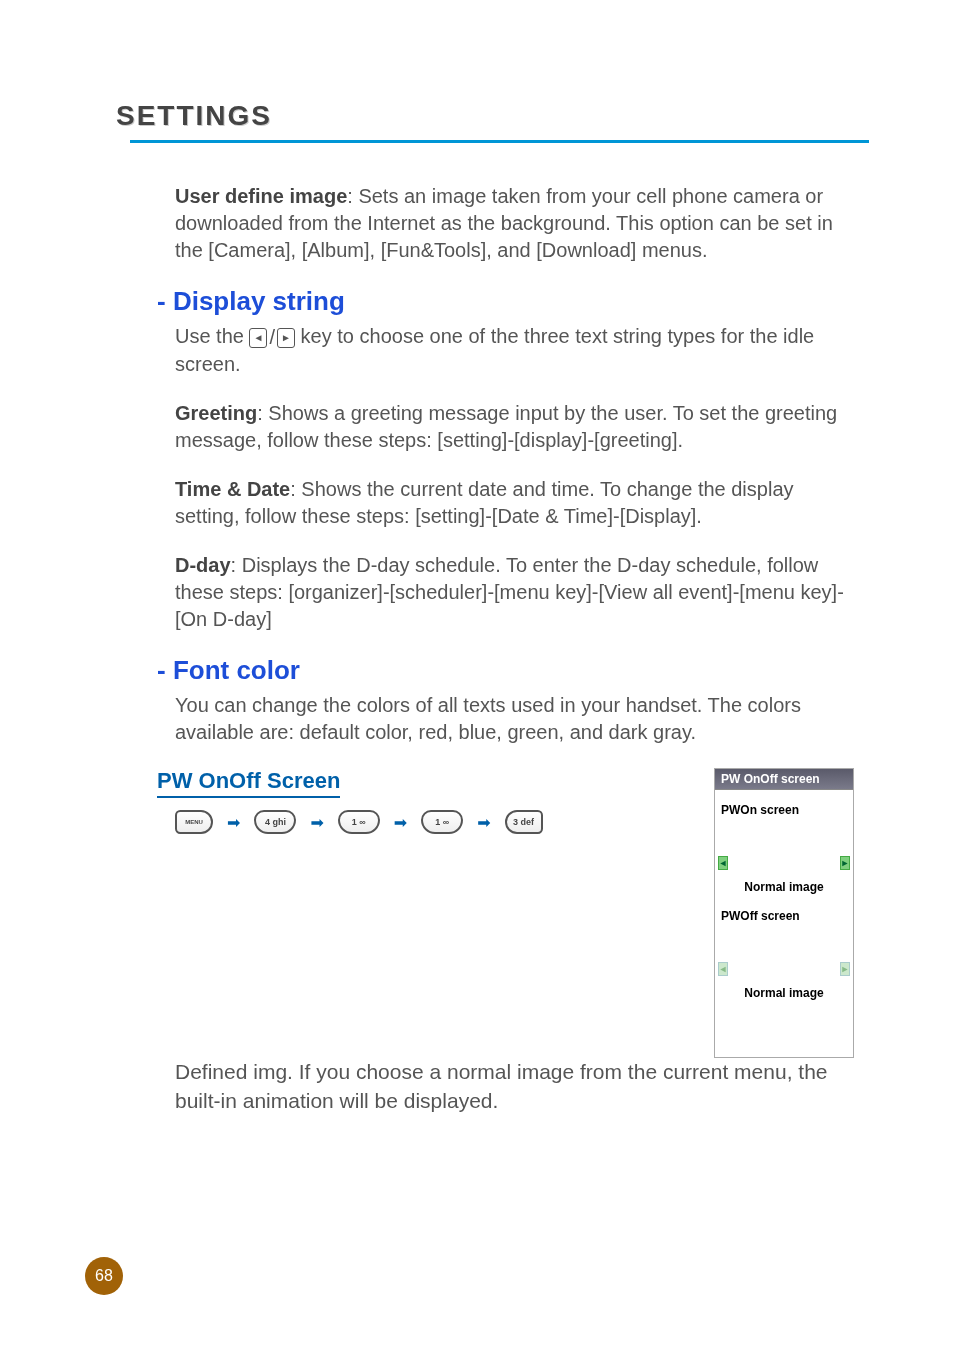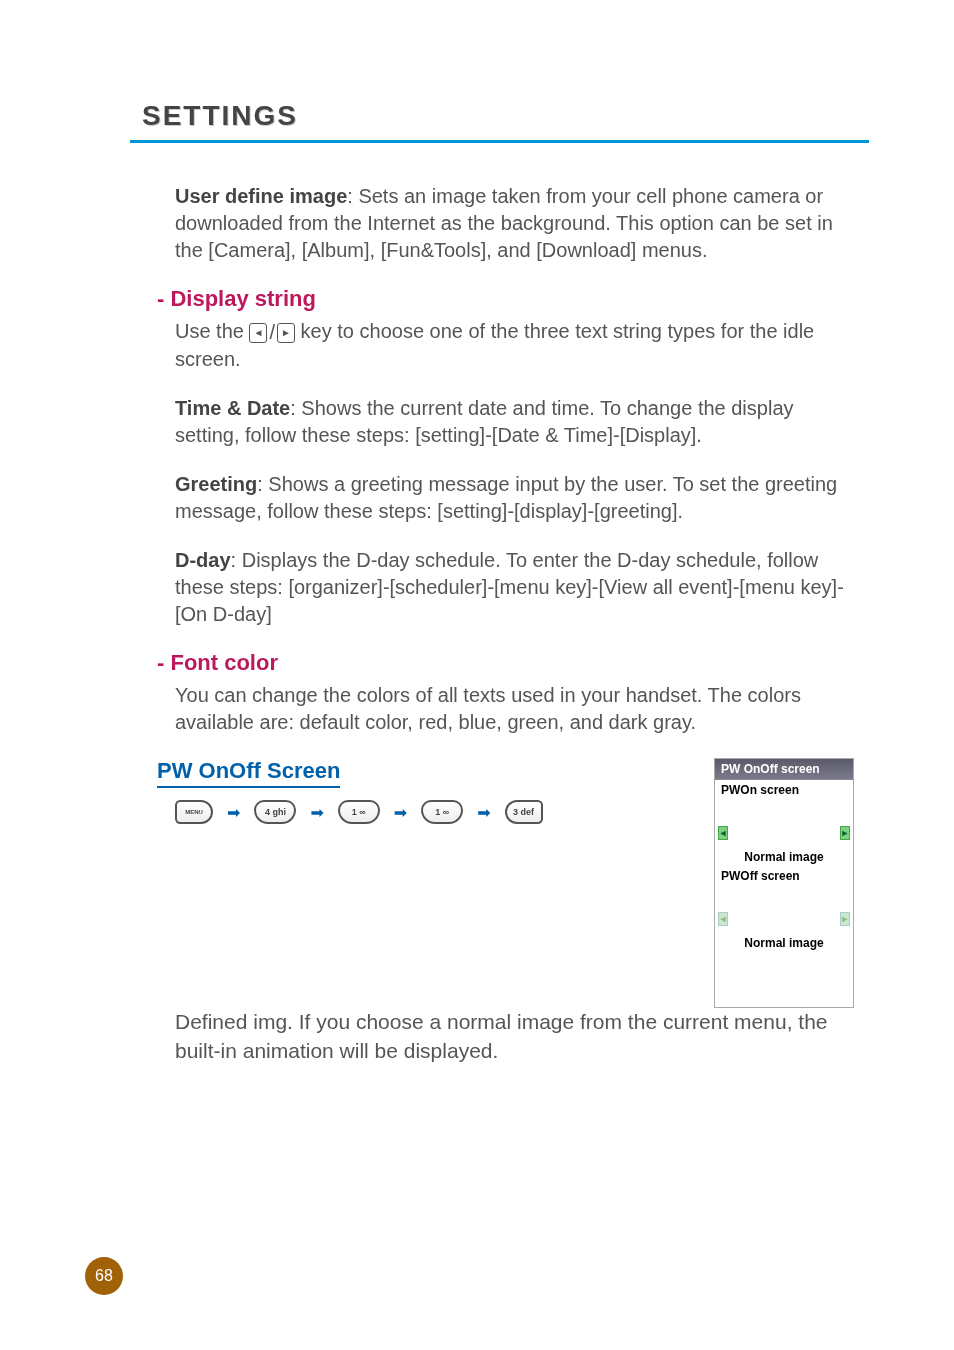--- a/index.html
+++ b/index.html
@@ -15,21 +15,21 @@
       position: relative;
       padding: 100px 85px 0 85px;
     }
     .header-title {
       font-size: 28px;
       font-weight: bold;
       color: #444;
       letter-spacing: 2px;
       text-shadow: 1px 1px 0 #ccc;
       margin-bottom: 8px;
-      margin-left: 57px;
+      margin-left: 31px;
     }
     .header-line {
       height: 3px;
       background: #0096d6;
       margin-bottom: 40px;
       margin-left: 45px;
     }
     .content {
       margin-left: 90px;
       margin-right: 15px;
@@ -38,23 +38,23 @@
       font-size: 20px;
       color: #555;
       line-height: 1.35;
       margin-bottom: 22px;
     }
     .bold-run {
       font-weight: bold;
       color: #444;
     }
     .subheading {
-      font-size: 22px;
-      font-weight: bold;
-      color: #be185d;
+      font-size: 26px;
+      font-weight: bold;
+      color: #1d4ed8;
       margin-left: -18px;
       margin-bottom: 6px;
       margin-top: 8px;
     }
     .section-title {
       font-size: 22px;
       font-weight: bold;
       color: #0060a9;
       border-bottom: 2px solid #0060a9;
       display: inline-block;
@@ -130,21 +130,21 @@
       color: #fff;
       font-size: 12px;
       font-weight: bold;
       padding: 3px 6px;
       border-bottom: 1px solid #888;
     }
     .ps-label {
       font-size: 12px;
       font-weight: bold;
       color: #000;
-      padding: 3px 6px;
+      padding: 13px 6px;
       background: #fff;
     }
     .ps-row {
       display: flex;
       align-items: center;
       background: #fff;
       padding: 2px 3px;
       gap: 4px;
     }
     .ps-row .tri {
@@ -211,25 +211,25 @@
 
     <p class="body-text">
       <span>Use the </span><span class="inline-key">
         <span class="nav-key">◄</span>
         <span>/</span>
         <span class="nav-key">►</span>
       </span><span> key to choose one of the three text string types for the idle screen.</span>
     </p>
 
     <p class="body-text">
+      <span class="bold-run">Greeting</span><span>: Shows a greeting message input by the user. To set the greeting message, follow these steps: [setting]-[display]-[greeting].</span>
+    </p>
+
+    <p class="body-text">
       <span class="bold-run">Time &amp; Date</span><span>: Shows the current date and time. To change the display setting, follow these steps: [setting]-[Date &amp; Time]-[Display].</span>
-    </p>
-
-    <p class="body-text">
-      <span class="bold-run">Greeting</span><span>: Shows a greeting message input by the user. To set the greeting message, follow these steps: [setting]-[display]-[greeting].</span>
     </p>
 
     <p class="body-text">
       <span class="bold-run">D-day</span><span>: Displays the D-day schedule. To enter the D-day schedule, follow these steps: [organizer]-[scheduler]-[menu key]-[View all event]-[menu key]-[On D-day]</span>
     </p>
 
     <div class="subheading">- Font color</div>
 
     <p class="body-text">You can change the colors of all texts used in your handset. The colors available are: default color, red, blue, green, and dark gray.</p>
 

